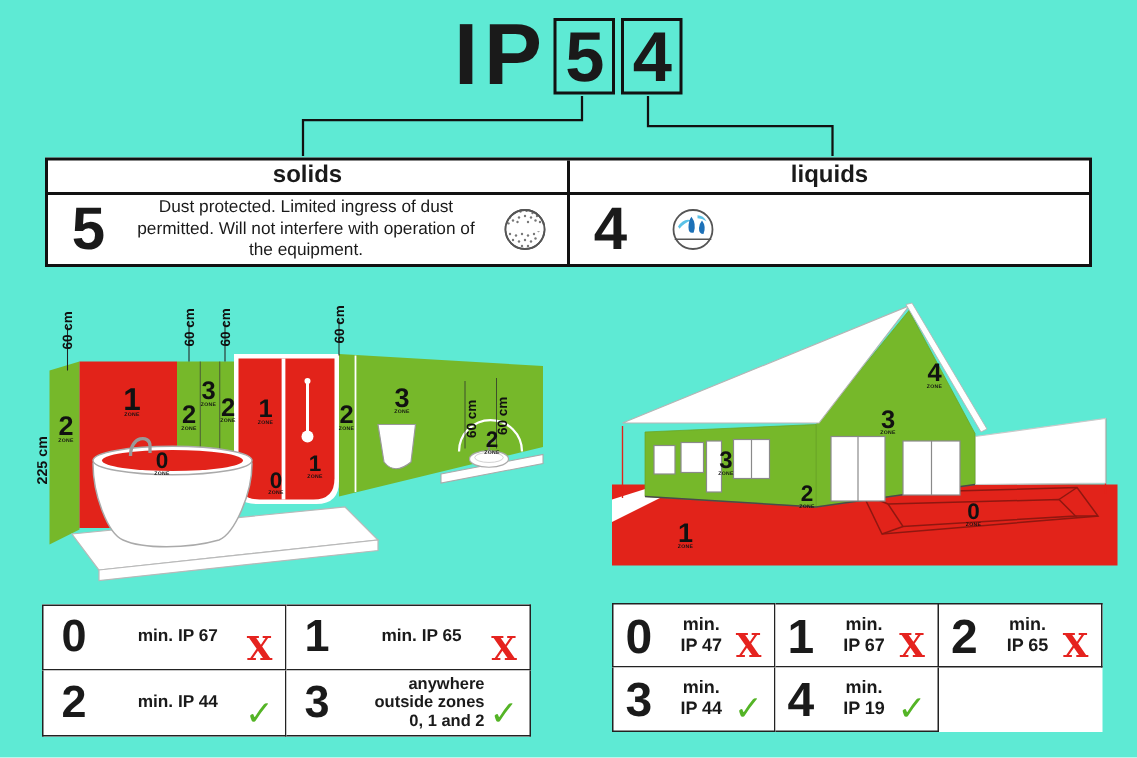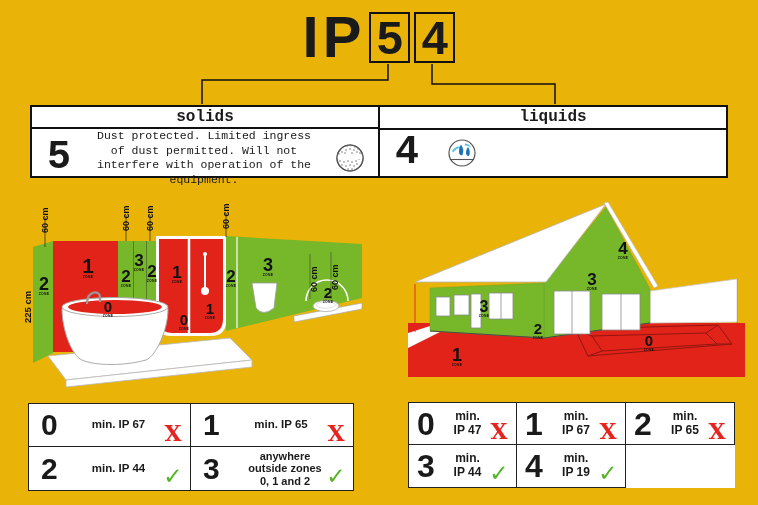--- a/index.html
+++ b/index.html
@@ -1,29 +1,29 @@
 <!DOCTYPE html>
 <html><head>
 <meta charset="utf-8">
 <style>
   html,body{margin:0;padding:0;background:#fff;}
-  .canvas{position:relative;width:758px;height:505px;background:#eab308;overflow:hidden;
+  .canvas{position:relative;width:758px;height:505px;background:#5eead4;overflow:hidden;
           font-family:"Liberation Sans",sans-serif;color:#1a1a1a;}
 
   
   .title{position:absolute;left:0;top:12px;width:758px;display:flex;justify-content:center;
          align-items:flex-start;gap:4px;}
   .title .ip{font-size:58px;font-weight:bold;letter-spacing:4px;line-height:50px;}
   .digit-box{border:2.5px solid #111;width:37px;height:47px;display:flex;align-items:center;
              justify-content:center;font-size:47px;font-weight:bold;line-height:1;}
   .connector-svg{position:absolute;left:0;top:0;width:758px;height:120px;pointer-events:none;}
 
   
   .spec{position:absolute;left:30px;top:105px;width:698px;height:73px;border:2px solid #111;
-        display:flex;box-sizing:border-box;background:#fff;font-family:Liberation Mono, monospace;}
+        display:flex;box-sizing:border-box;background:#fff;}
   .spec-half{flex:1;display:flex;flex-direction:column;}
   .spec-half.first{border-right:2px solid #111;}
   .spec-head{height:21px;border-bottom:2px solid #111;font-size:16px;font-weight:bold;
              text-align:center;line-height:20px;}
   .spec-body{flex:1;display:flex;align-items:center;}
   .rating{width:54px;text-align:center;font-size:40px;font-weight:bold;line-height:1;}
   .desc{flex:1;font-size:11.5px;line-height:1.28;text-align:center;padding:0 2px;}
   .spec-icon{width:56px;display:flex;justify-content:center;align-items:center;}
 
   
@@ -37,21 +37,21 @@
         grid-auto-rows:44px;background:#fff;}
   .rtab{position:absolute;left:408px;top:402px;display:grid;grid-template-columns:109px 109px 109px;
         grid-auto-rows:43px;background:#fff;}
   .cell{border:1.5px solid #222;box-sizing:border-box;display:flex;align-items:center;
         padding:0 4px;background:#fff;}
   .cell.nl{border-left:none;}
   .cell.nt{border-top:none;}
   .znum{font-size:30px;font-weight:bold;width:36px;padding-left:8px;line-height:1;}
   .rtab .znum{font-size:32px;width:32px;padding-left:4px;}
   .req{flex:1;text-align:center;font-size:11.5px;font-weight:bold;line-height:1.15;}
-  .req.small{font-size:11px;text-align:center;padding-left:8px;}
+  .req.small{font-size:11px;text-align:right;padding-left:8px;}
   .rtab .req{font-size:12px;}
   .mark{width:26px;text-align:center;align-self:flex-end;line-height:1;padding-bottom:2px;}
   .mark-x{color:#e5231f;font-family:"DejaVu Serif",serif;font-weight:bold;font-size:22px;}
   .mark-ok{color:#54b426;font-family:"DejaVu Sans",sans-serif;font-weight:bold;font-size:23px;}
 </style>
 </head>
 <body>
 
 <div class="canvas">
 

